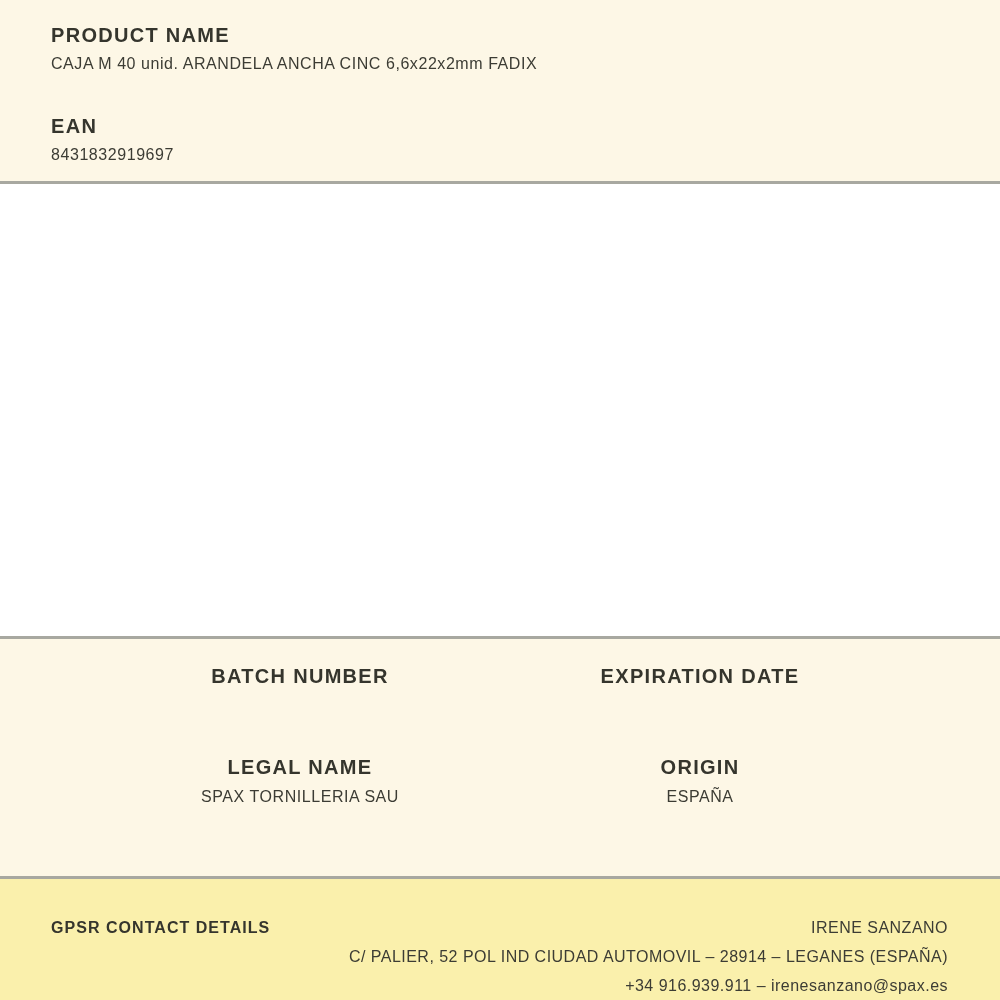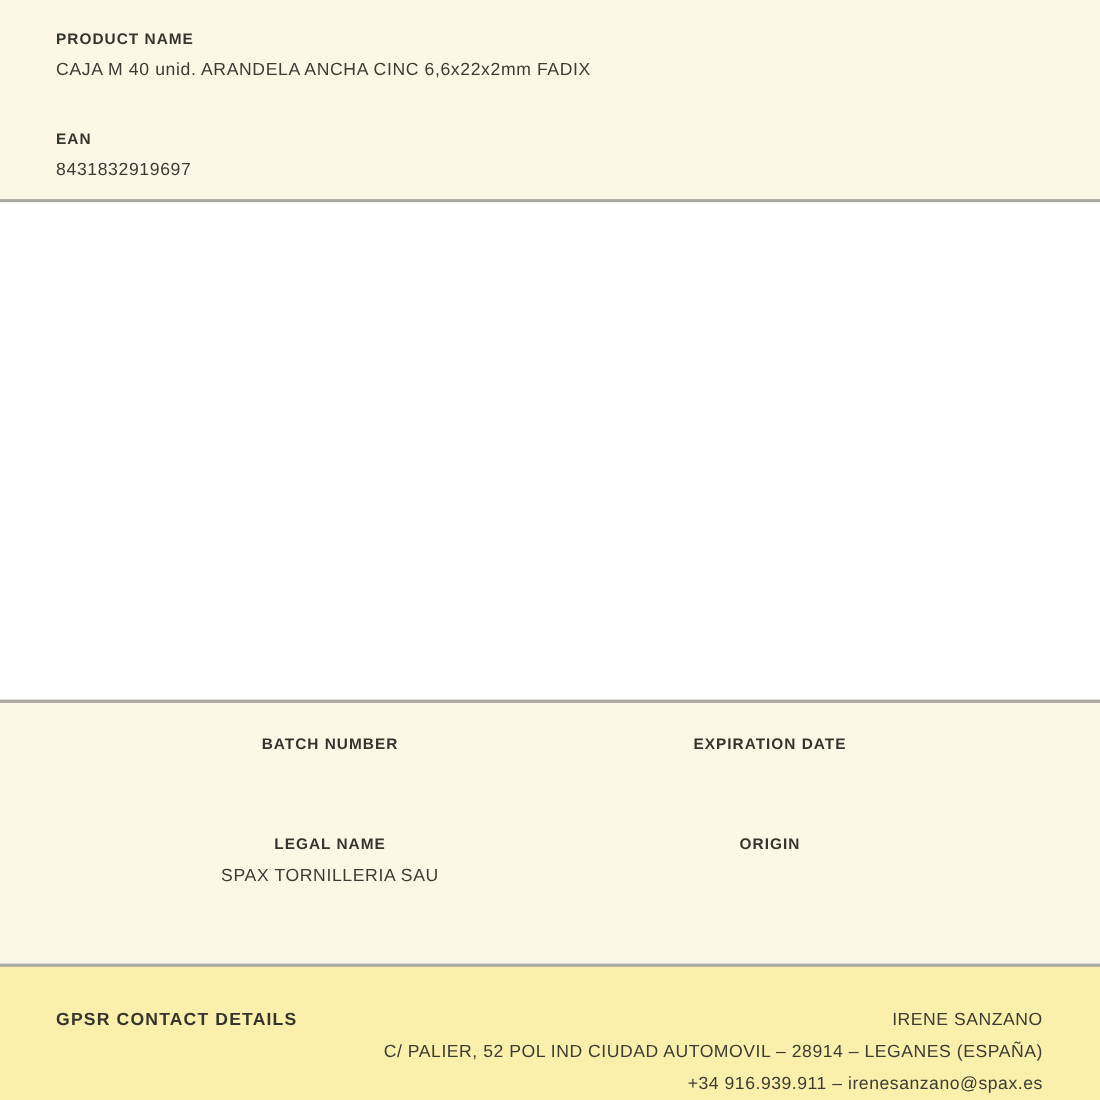--- a/index.html
+++ b/index.html
@@ -21,21 +21,21 @@
   .page { width: 1000px; height: 1000px; display: flex; flex-direction: column; }
 
   
   .section-top {
     background: var(--cream);
     height: 185px;
     border-bottom: 3px solid var(--divider);
     padding: 26px 51px 0 51px;
   }
   .label {
-    font-size: 14px;
+    font-size: 20px;
     line-height: 19px;
     font-weight: bold;
     letter-spacing: 0.065em;
     color: var(--heading);
   }
   .value {
     font-size: 16px;
     line-height: 19px;
     letter-spacing: 0.035em;
     color: var(--text);
@@ -117,20 +117,21 @@
         <div class="value"></div>
       </div>
     </div>
     <div class="grid-row grid-row-2">
       <div class="cell">
         <div class="label">LEGAL NAME</div>
         <div class="value">SPAX TORNILLERIA SAU</div>
       </div>
       <div class="cell">
         <div class="label">ORIGIN</div>
+        <div class="value">ESPAÑA</div>
       </div>
     </div>
   </section>
 
   <footer class="section-footer">
     <div class="footer-heading">GPSR CONTACT DETAILS</div>
     <div class="footer-contact">
       <div>IRENE SANZANO</div>
       <div>C/ PALIER, 52 POL IND CIUDAD AUTOMOVIL – 28914 – LEGANES (ESPAÑA)</div>
       <div>+34 916.939.911 – irenesanzano@spax.es</div>

